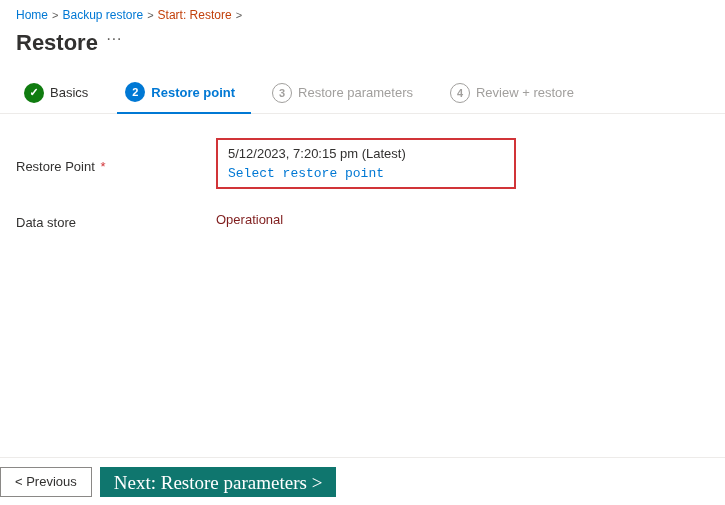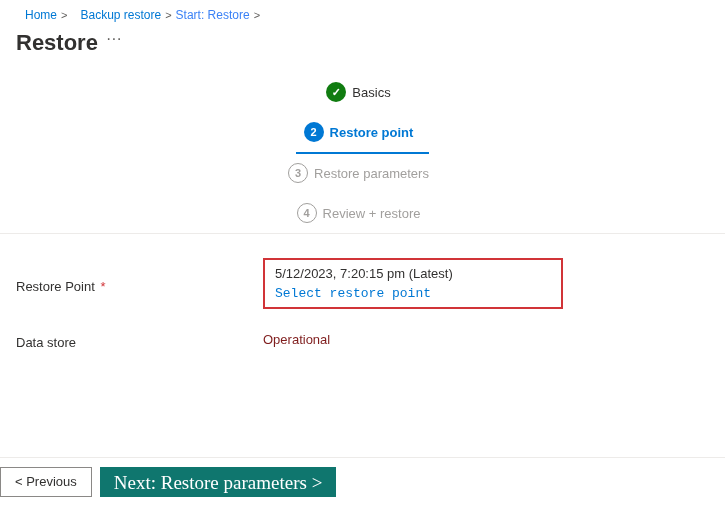--- a/index.html
+++ b/index.html
@@ -19,28 +19,27 @@
       display: flex;
       align-items: center;
       gap: 4px;
       padding: 8px 16px 4px 16px;
       font-size: 12px;
       color: #0078d4;
     }
     .breadcrumb-item {
       color: #0078d4;
       cursor: pointer;
-      margin-left: 9px;
     }
     .breadcrumb-sep {
       color: #605e5c;
       font-size: 11px;
     }
     .breadcrumb-current {
-      color: #3b82f6;
+      color: #c2410c;
       cursor: default;
     }
 
     
     .page-title-row {
       display: flex;
       align-items: flex-start;
       padding: 4px 16px 16px 16px;
       gap: 8px;
     }
@@ -53,24 +52,23 @@
       font-size: 16px;
       color: #605e5c;
       cursor: pointer;
     }
 
     
     .wizard-steps {
       display: flex;
       align-items: center;
       padding: 0 16px 0 16px;
-      gap: 0;
+      gap: 13px;
       border-bottom: 1px solid #edebe9;
       margin-bottom: 24px;
-      flex-direction: column;
     }
     .step {
       display: flex;
       align-items: center;
       gap: 6px;
       padding: 10px 16px 10px 8px;
       cursor: pointer;
       position: relative;
       white-space: nowrap;
     }
@@ -129,21 +127,20 @@
       font-size: 13px;
       color: #323130;
       padding-top: 6px;
     }
     .required-star {
       color: #d13438;
       margin-left: 2px;
     }
     .form-value {
       flex: 1;
-      margin-left: 47px;
     }
 
     
     .restore-point-box {
       border: 2px solid #d13438;
       padding: 6px 10px;
       background: #fff;
       display: inline-block;
       min-width: 300px;
     }

